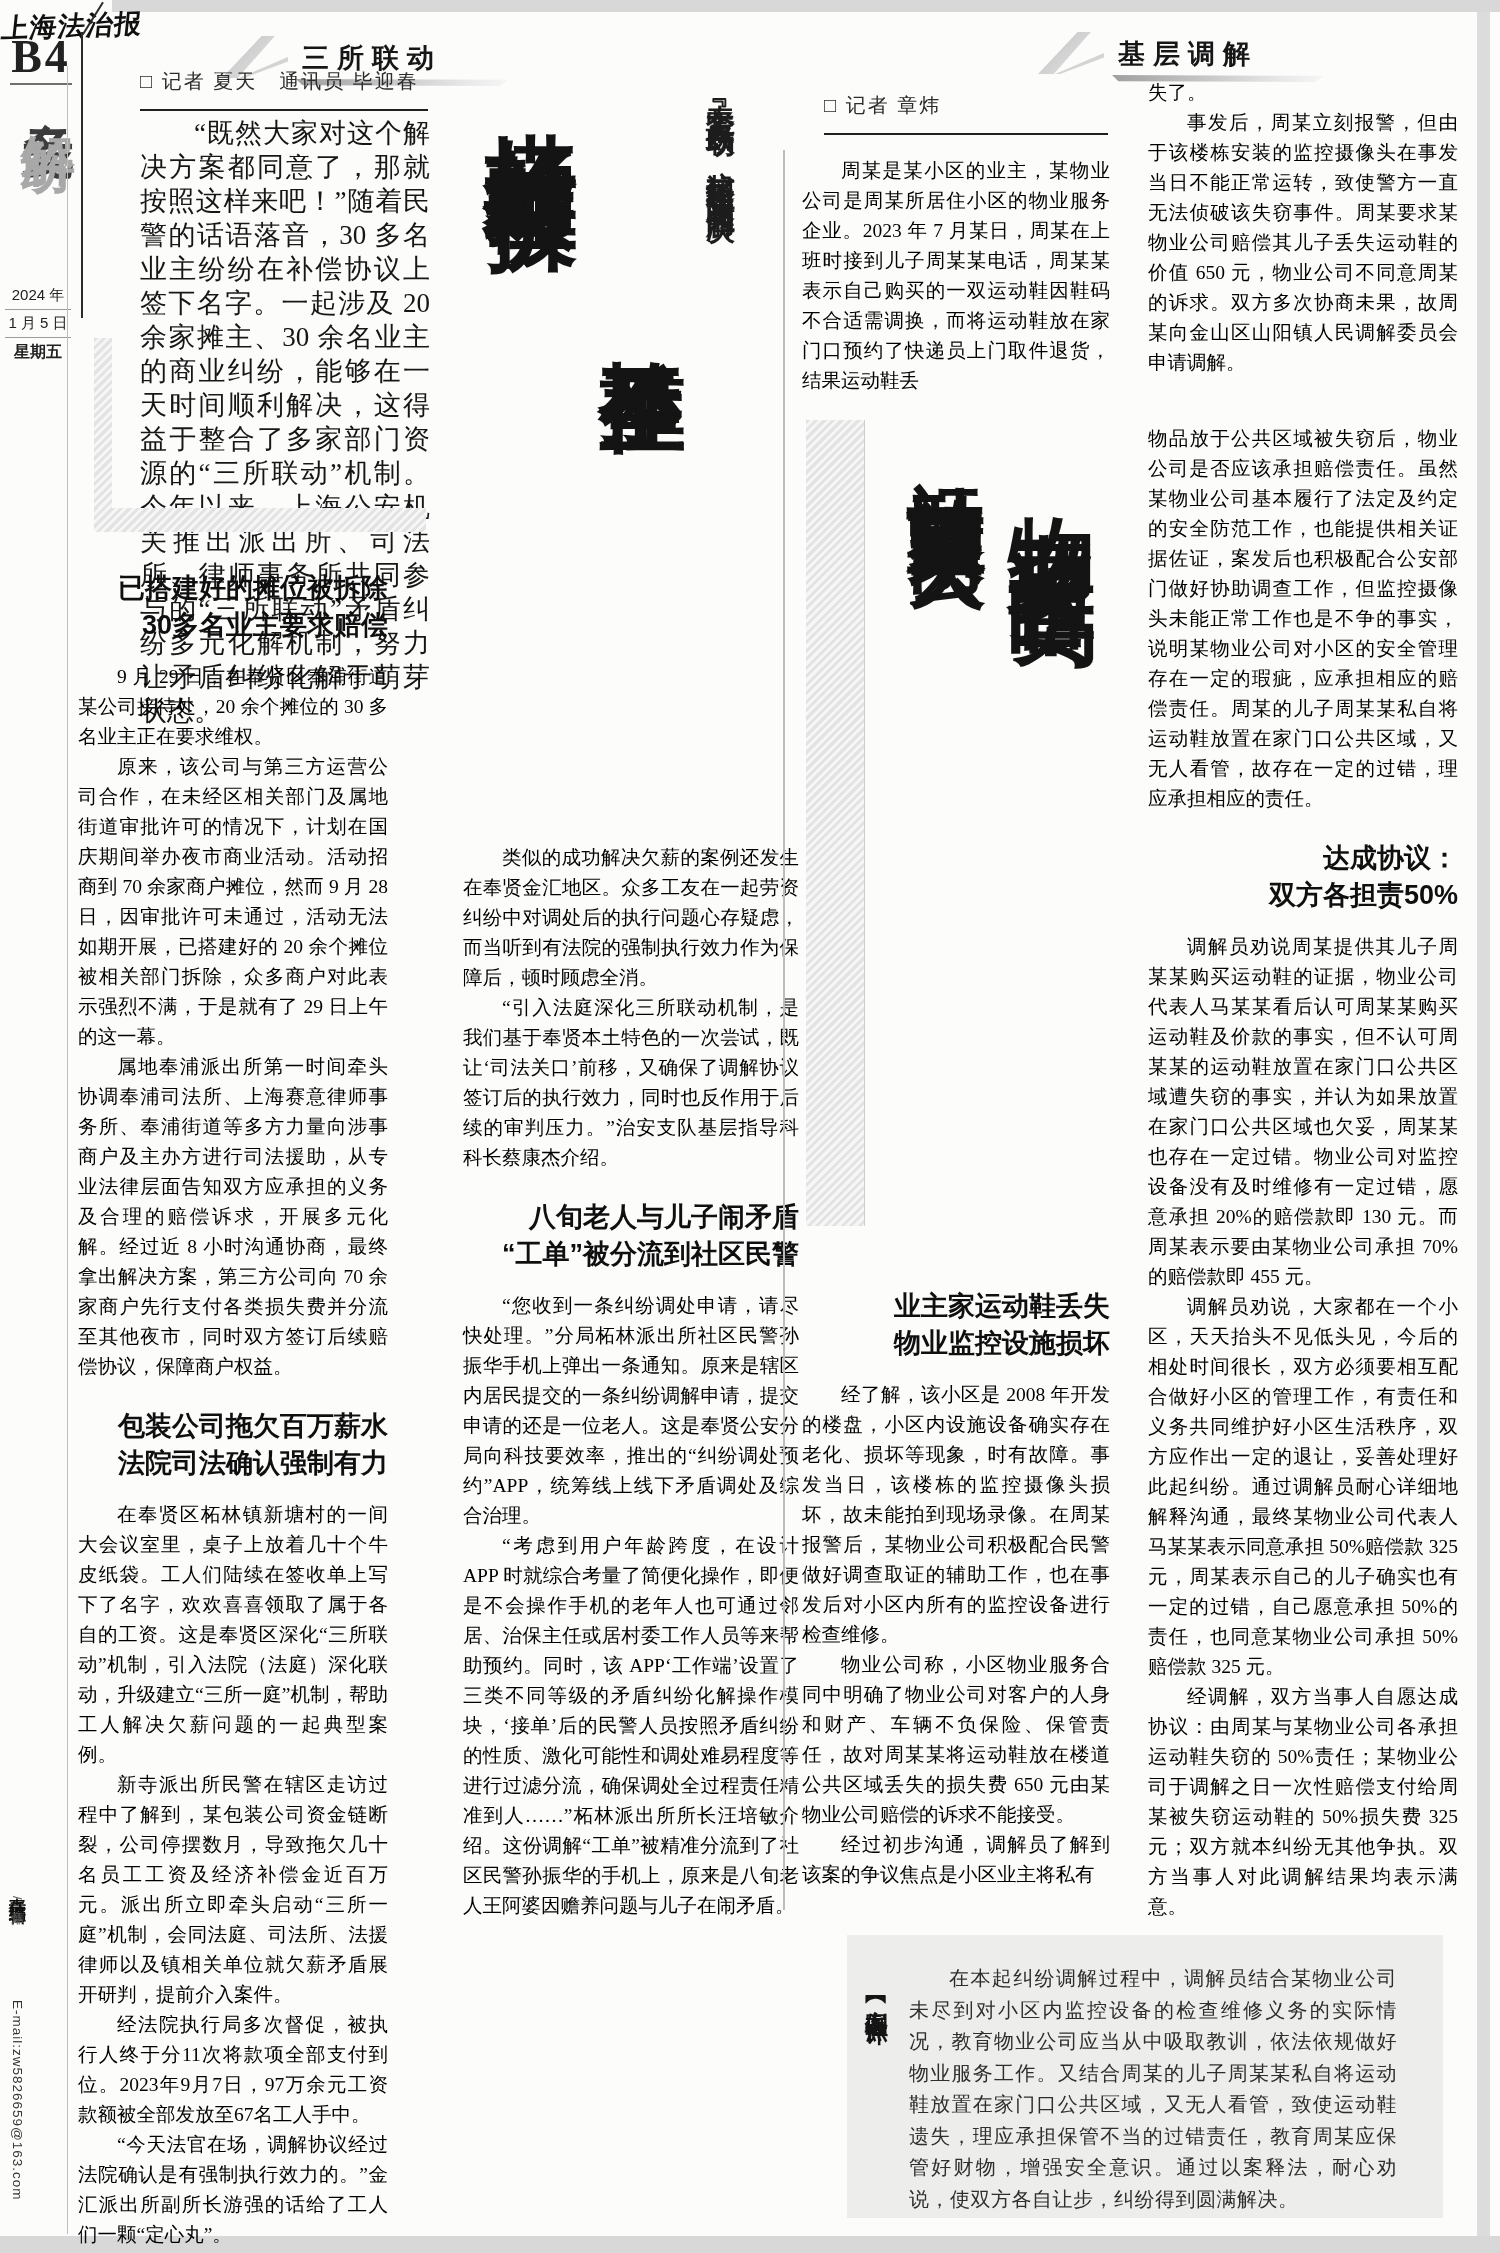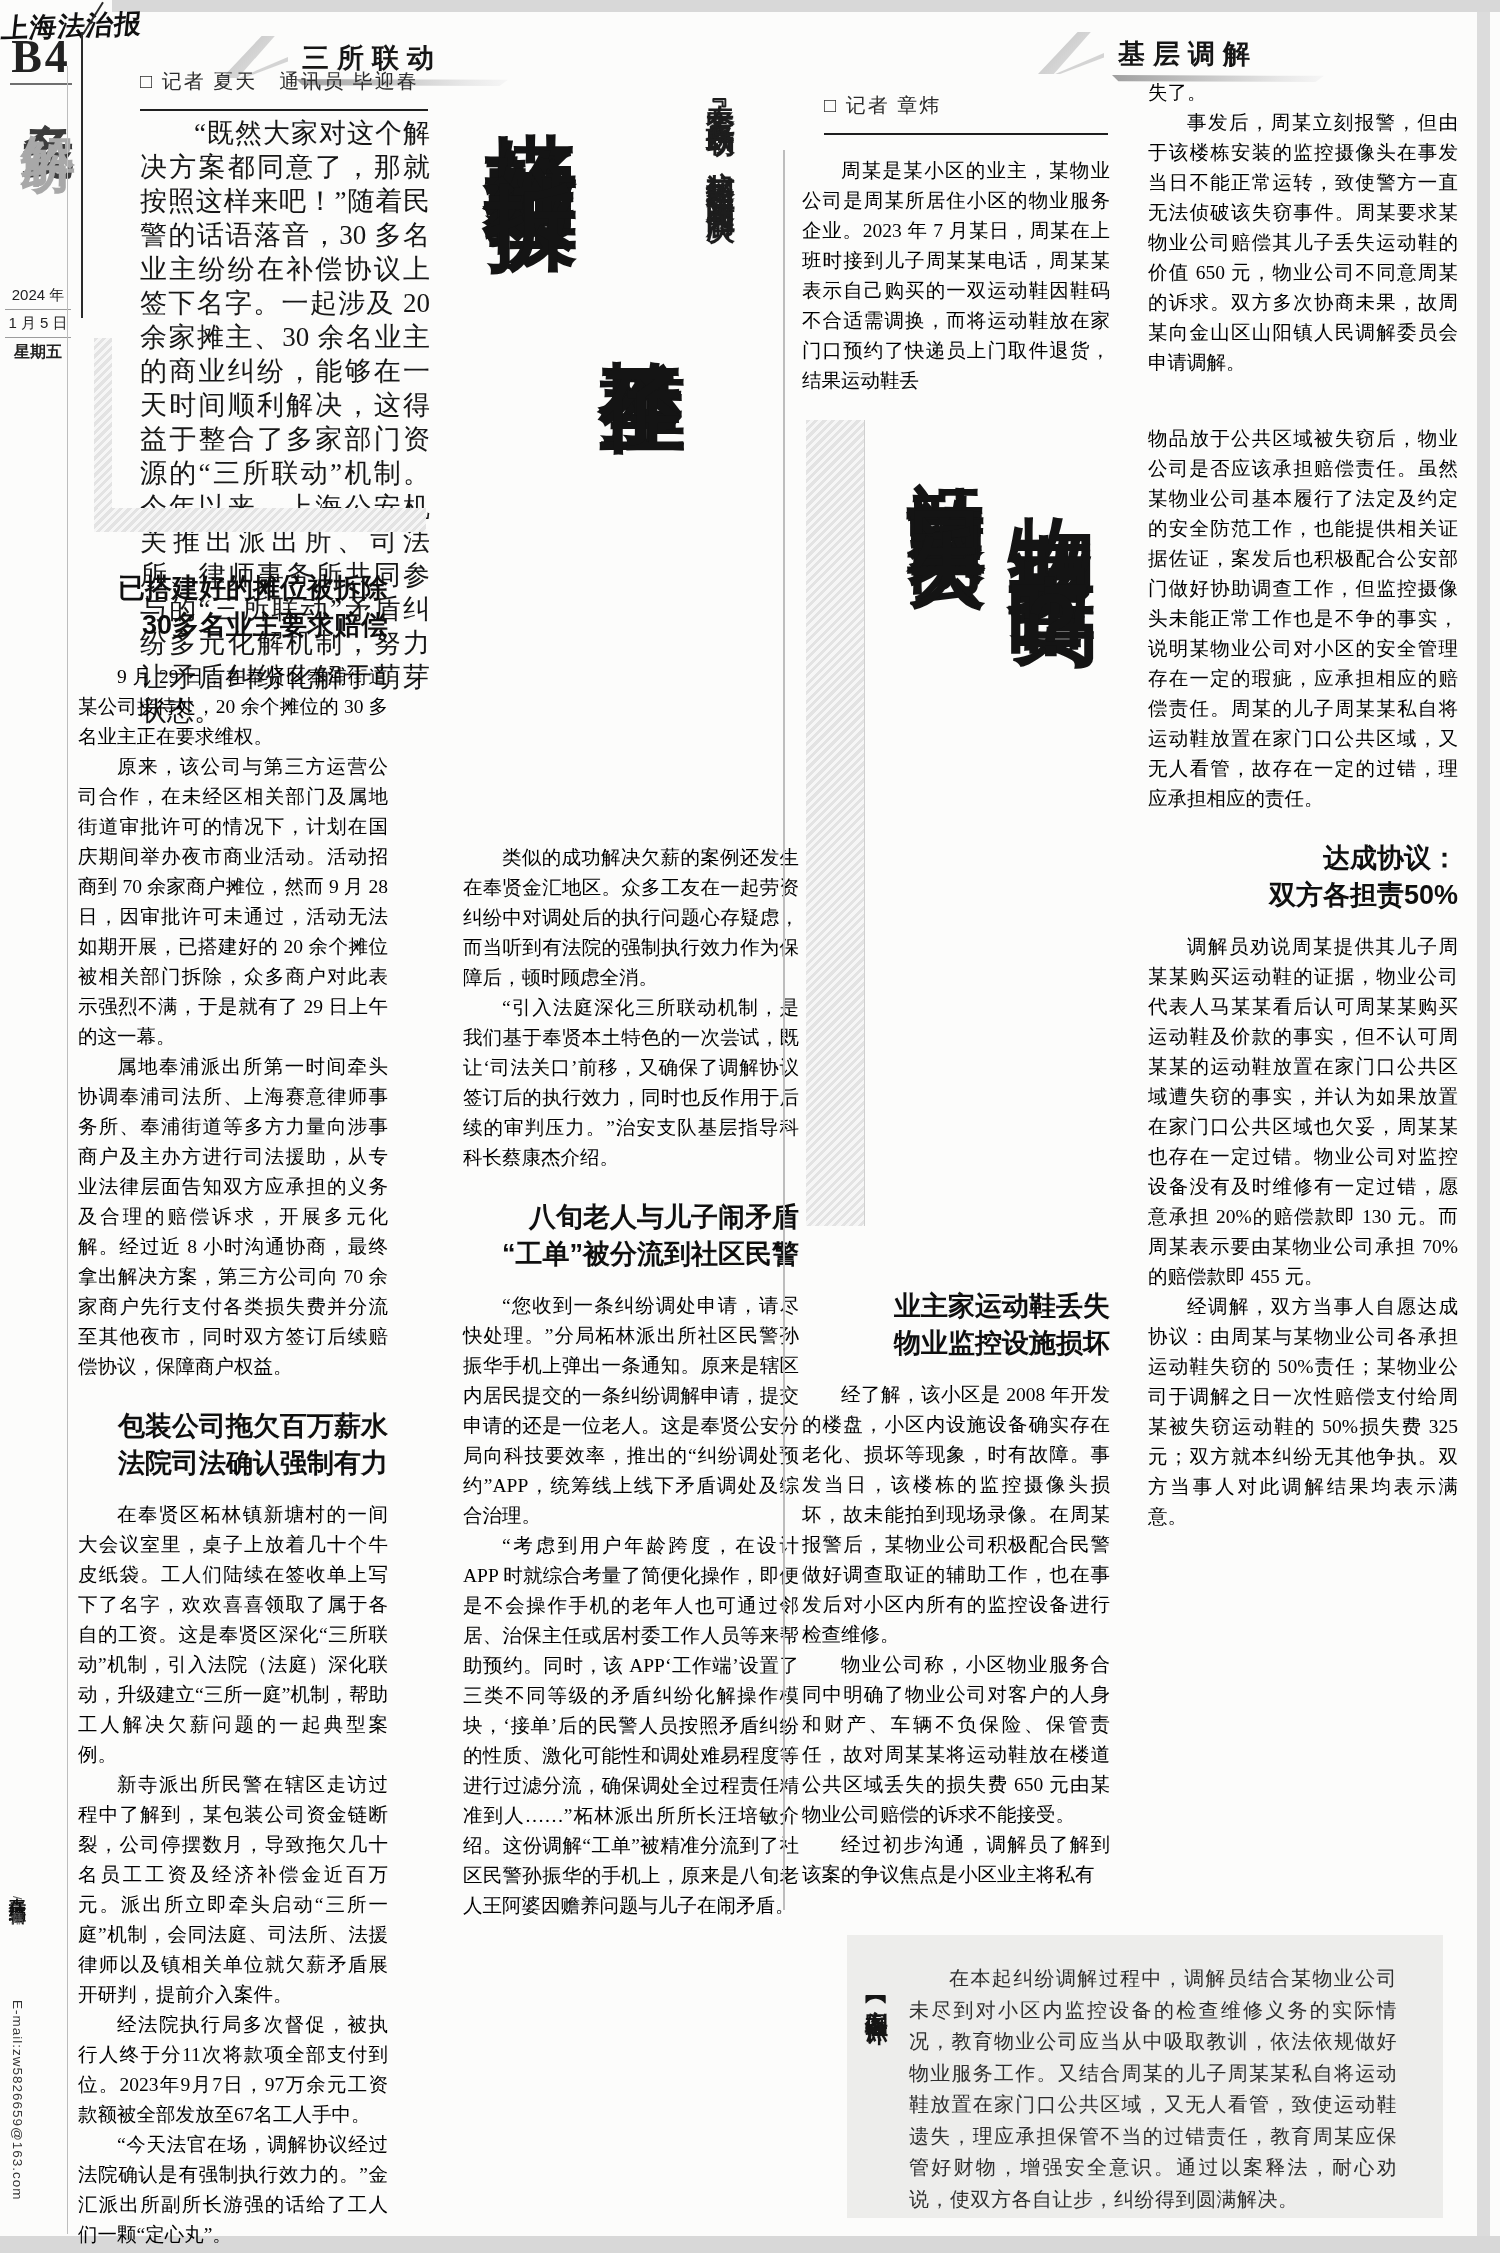--- a/index.html
+++ b/index.html
@@ -160,20 +160,21 @@
   </div>
 
   <div class="abs copy" style="left:1148px;top:78px;width:310px;">
     <p class="noindent">失了。</p>
     <p>事发后，周某立刻报警，但由于该楼栋安装的监控摄像头在事发当日不能正常运转，致使警方一直无法侦破该失窃事件。周某要求某物业公司赔偿其儿子丢失运动鞋的价值 650 元，物业公司不同意周某的诉求。双方多次协商未果，故周某向金山区山阳镇人民调解委员会申请调解。</p>
     <div class="gap46"></div>
     <p class="noindent">物品放于公共区域被失窃后，物业公司是否应该承担赔偿责任。虽然某物业公司基本履行了法定及约定的安全防范工作，也能提供相关证据佐证，案发后也积极配合公安部门做好协助调查工作，但监控摄像头未能正常工作也是不争的事实，说明某物业公司对小区的安全管理存在一定的瑕疵，应承担相应的赔偿责任。周某的儿子周某某私自将运动鞋放置在家门口公共区域，又无人看管，故存在一定的过错，理应承担相应的责任。</p>
     <h3 class="subhead mt26">达成协议：</h3>
     <h3 class="subhead mb18">双方各担责50%</h3>
     <p>调解员劝说周某提供其儿子周某某购买运动鞋的证据，物业公司代表人马某某看后认可周某某购买运动鞋及价款的事实，但不认可周某某的运动鞋放置在家门口公共区域遭失窃的事实，并认为如果放置在家门口公共区域也欠妥，周某某也存在一定过错。物业公司对监控设备没有及时维修有一定过错，愿意承担 20%的赔偿款即 130 元。而周某表示要由某物业公司承担 70%的赔偿款即 455 元。</p>
+    <p>调解员劝说，大家都在一个小区，天天抬头不见低头见，今后的相处时间很长，双方必须要相互配合做好小区的管理工作，有责任和义务共同维护好小区生活秩序，双方应作出一定的退让，妥善处理好此起纠纷。通过调解员耐心详细地解释沟通，最终某物业公司代表人马某某表示同意承担 50%赔偿款 325 元，周某表示自己的儿子确实也有一定的过错，自己愿意承担 50%的责任，也同意某物业公司承担 50%赔偿款 325 元。</p>
     <p>经调解，双方当事人自愿达成协议：由周某与某物业公司各承担运动鞋失窃的 50%责任；某物业公司于调解之日一次性赔偿支付给周某被失窃运动鞋的 50%损失费 325 元；双方就本纠纷无其他争执。双方当事人对此调解结果均表示满意。</p>
   </div>
 
   <div class="abs casebox" style="left:847px;top:1935px;width:568px;height:283px;">
     <div class="abs vtext box-label" style="left:14px;top:52px;height:190px;">【案例点评】</div>
     <div class="abs box-text" style="left:62px;top:28px;width:488px;">
       <p>在本起纠纷调解过程中，调解员结合某物业公司未尽到对小区内监控设备的检查维修义务的实际情况，教育物业公司应当从中吸取教训，依法依规做好物业服务工作。又结合周某的儿子周某某私自将运动鞋放置在家门口公共区域，又无人看管，致使运动鞋遗失，理应承担保管不当的过错责任，教育周某应保管好财物，增强安全意识。通过以案释法，耐心劝说，使双方各自让步，纠纷得到圆满解决。</p>
     </div>
   </div>
 

